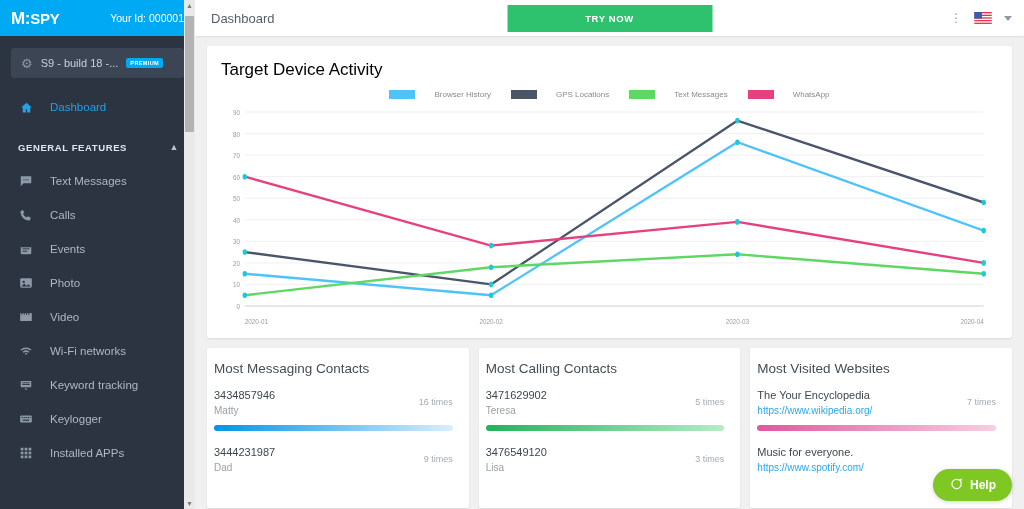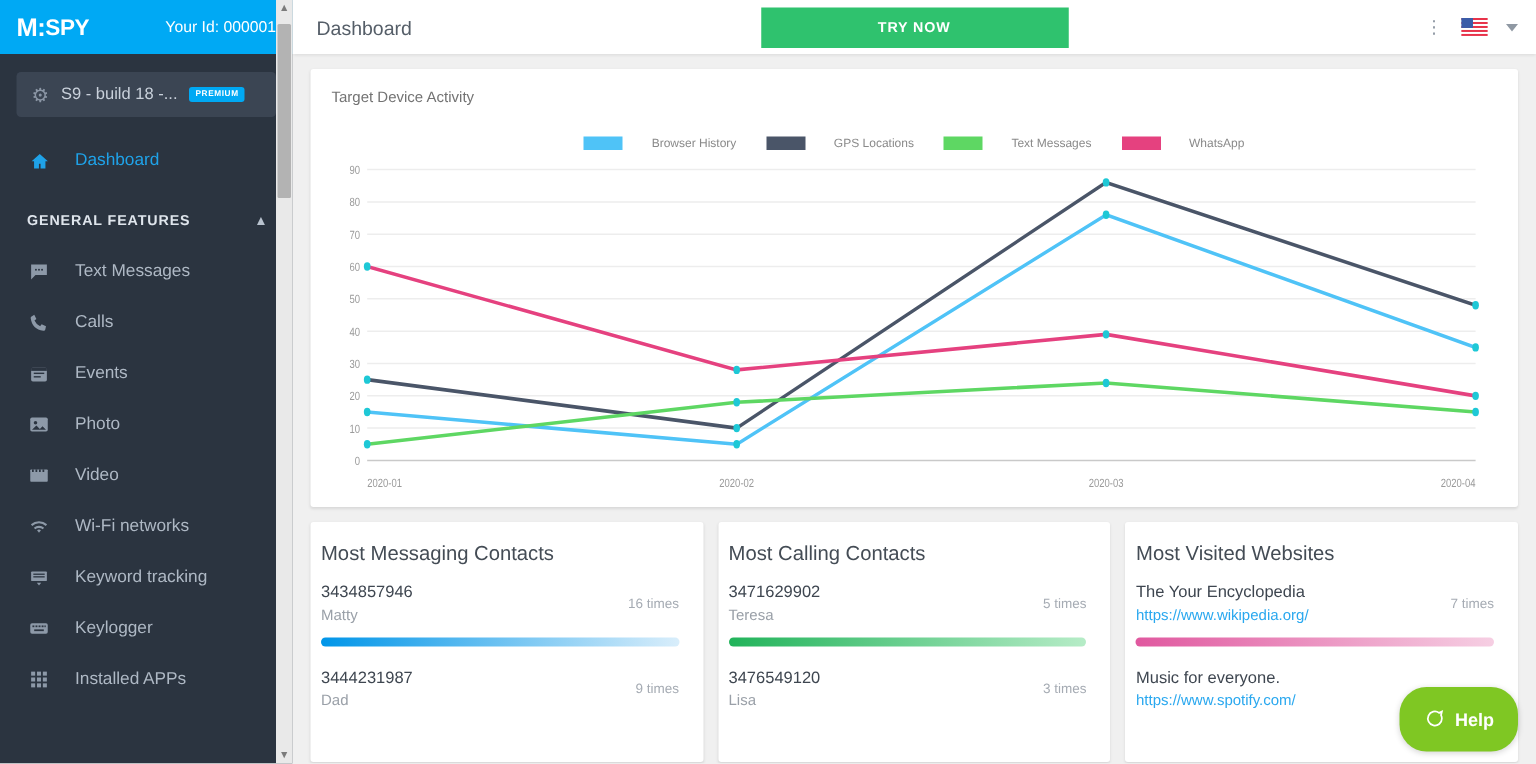--- a/index.html
+++ b/index.html
@@ -107,21 +107,21 @@
   .flag { width: 18px; height: 12px; cursor: pointer; display: block; }
   .caret-down { width: 0; height: 0; border-left: 4px solid transparent; border-right: 4px solid transparent; border-top: 5px solid #8f98a3; cursor: pointer; }
 
   .content { flex: 1; padding: 10px 12px 0 12px; overflow: hidden; }
 
   .card {
     background: #ffffff; border-radius: 2px;
     box-shadow: 0 1px 2px rgba(0,0,0,0.10);
   }
   .chart-card { padding: 14px 14px 8px 14px; height: 292px; position: relative; }
-  .chart-title { font-size: 10px; color: #737373; margin-bottom: 16px; }
+  .chart-title { font-size: 17px; color: #000000; margin-bottom: 6px; }
 
   .legend { display: flex; justify-content: center; gap: 20px; align-items: center; height: 16px; }
   .legend-item { display: flex; align-items: center; gap: 19px; }
   .legend-swatch { width: 26px; height: 9px; display: block; }
   .legend-label { font-size: 8px; color: #8a8a8a; }
 
   .plot-wrap { position: relative; height: 228px; margin-top: 2px; }
   .plot-svg { display: block; width: 100%; height: 228px; }
 
   
@@ -135,21 +135,21 @@
   .stat-sub.link { color: #2aa8ef; }
   .stat-count { font-size: 9px; color: #a5abb3; padding-top: 9px; white-space: nowrap; }
   .bar { height: 6px; border-radius: 3px; margin: 8px 0 10px 0; }
   .bar-blue { background: linear-gradient(to right, #0095e8, #d9eefb); }
   .bar-green { background: linear-gradient(to right, #21b35a, #b6ecc7); }
   .bar-pink { background: linear-gradient(to right, #e0589f, #f6cfe3); }
 
   .help-btn {
     position: absolute; right: 12px; bottom: 8px;
     background: #7fc723; color: #ffffff;
-    border-radius: 18px; height: 43px; padding: 0 16px;
+    border-radius: 18px; height: 32px; padding: 0 16px;
     display: flex; align-items: center; gap: 7px;
     font-size: 12px; font-weight: bold; cursor: pointer;
     box-shadow: 0 1px 4px rgba(0,0,0,0.18);
   }
   .help-ico { font-size: 13px; line-height: 1; }
 </style>
 </head>
 <body>
 
 <div id="app">

